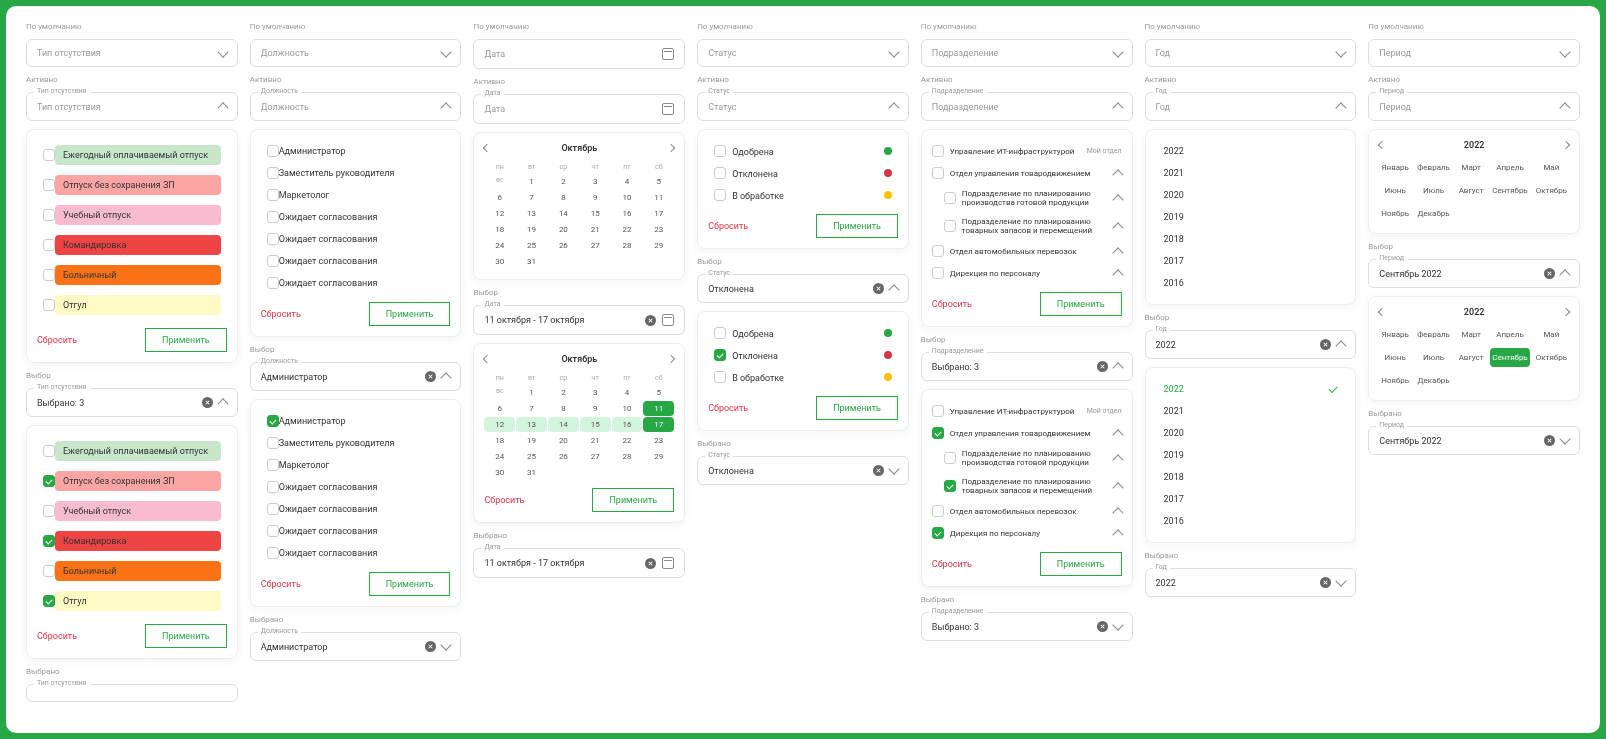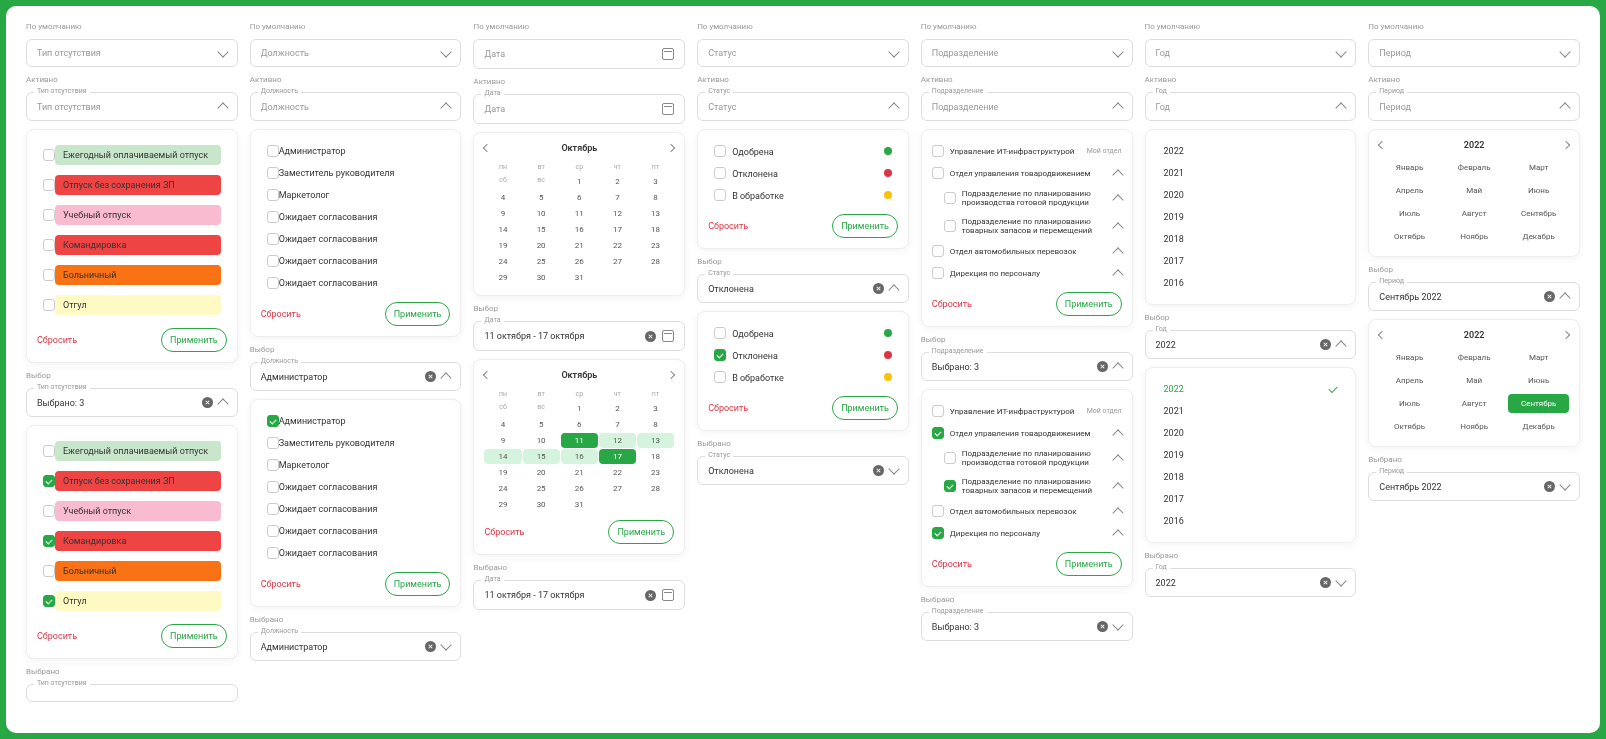--- a/index.html
+++ b/index.html
@@ -23,43 +23,43 @@
 .ico-x{width:11px;height:11px;background:#666;border-radius:50%;position:relative;flex-shrink:0}
 .ico-x::before,.ico-x::after{content:'';position:absolute;left:3px;top:5px;width:5px;height:1px;background:#fff}
 .ico-x::before{transform:rotate(45deg)}
 .ico-x::after{transform:rotate(-45deg)}
 .pop{border:1px solid #eee;border-radius:8px;padding:10px;background:#fff;box-shadow:0 2px 8px rgba(0,0,0,0.05)}
 .opt{display:flex;align-items:center;padding:5px 6px;border-radius:4px;font-size:9px;color:#333;cursor:pointer}
 .cb{width:12px;height:12px;border:1.2px solid #ccc;border-radius:3px;flex-shrink:0;display:flex;align-items:center;justify-content:center}
 .cb.ck{background:#28a745;border-color:#28a745}
 .cb.ck::after{content:'';width:5px;height:3px;border-left:1.5px solid #fff;border-bottom:1.5px solid #fff;transform:rotate(-45deg);margin-top:-1px}
 .pill{flex:1;padding:5px 8px;border-radius:4px;font-size:9px}
-.c-grn{background:#c8e6c9}.c-pur{background:#ef4444}.c-pnk{background:#f8bbd0}.c-org{background:#ef4444}.c-blu{background:#f97316}.c-yel{background:#fff9c4}
+.c-grn{background:#c8e6c9}.c-pur{background:#fca5a5}.c-pnk{background:#f8bbd0}.c-org{background:#ef4444}.c-blu{background:#f97316}.c-yel{background:#fff9c4}
 .acts{display:flex;justify-content:space-between;align-items:center;margin-top:8px;gap:7px}
 .lnk-r{font-size:9px;color:#dc3545;cursor:pointer}
-.btn{border:1px solid #28a745;color:#28a745;background:#fff;border-radius:12px;padding:6px 8px;font-size:9px;cursor:pointer}
+.btn{border:1px solid #28a745;color:#28a745;background:#fff;border-radius:0;padding:6px 16px;font-size:9px;cursor:pointer}
 .cal-h{display:flex;align-items:center;justify-content:space-between;font-size:9px;font-weight:600;color:#333;margin-bottom:8px}
 .arr{width:6px;height:6px;border-right:1.2px solid #888;border-bottom:1.2px solid #888;cursor:pointer}
 .arr.l{transform:rotate(135deg)}.arr.r{transform:rotate(-45deg)}
-.cal-g{display:grid;grid-template-columns:repeat(5,1fr);gap:1px;text-align:center}
+.cal-g{display:grid;grid-template-columns:repeat(6,1fr);gap:1px;text-align:center}
 .cal-wd{font-size:7px;color:#aaa;padding:2px}
 .cal-d{font-size:8px;color:#555;padding:3px;border-radius:4px;cursor:pointer}
 .cal-d.rng{background:#d4f4dd}
 .cal-d.sel1{background:#28a745;color:#fff}
 .dot{width:8px;height:8px;border-radius:50%}
 .dot.g{background:#28a745}.dot.r{background:#dc3545}.dot.o{background:#ffc107}
 .stat{display:flex;align-items:center;justify-content:space-between}
 .stat-l{display:flex;align-items:flex-end;gap:6px}
 .dept{display:flex;align-items:center;justify-content:flex-start;padding:5px 0;font-size:8px;color:#333}
 .dept-l{display:flex;align-items:center;gap:6px;flex:1}
 .tag{font-size:7px;color:#999;margin-left:auto;}
 .yr{padding:6px 8px;font-size:9px;color:#333;cursor:pointer;display:flex;justify-content:space-between;align-items:center}
 .yr.sel2{color:#28a745}
 .chk{width:8px;height:5px;border-left:1.5px solid #28a745;border-bottom:1.5px solid #28a745;transform:rotate(-45deg);margin-top:-2px}
-.mg{display:grid;grid-template-columns:repeat(3,1fr);gap:4px;text-align:center}
+.mg{display:grid;grid-template-columns:repeat(5,1fr);gap:4px;text-align:center}
 .mo{font-size:8px;color:#555;padding:5px 2px;border-radius:4px;cursor:pointer}
 .mo.sel3{background:#28a745;color:#fff}
 .rflex{display:flex;align-items:center;gap:6px}
 .sub{padding-left:12px}
 </style>
 </head>
 <body>
 
 <div class="page">
 <div class="grid">

